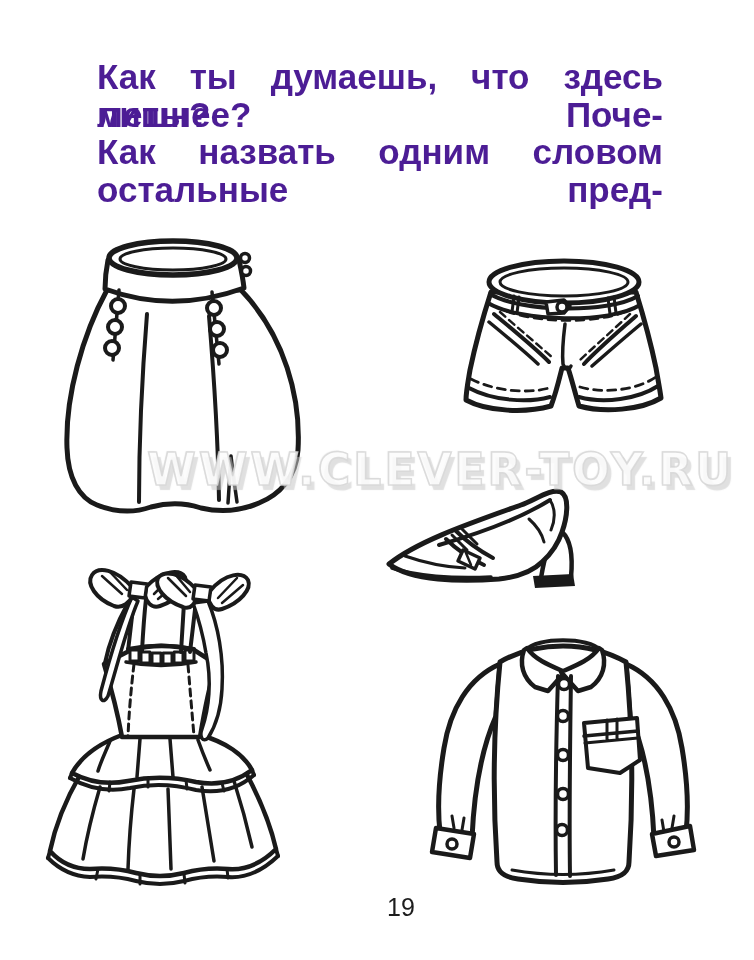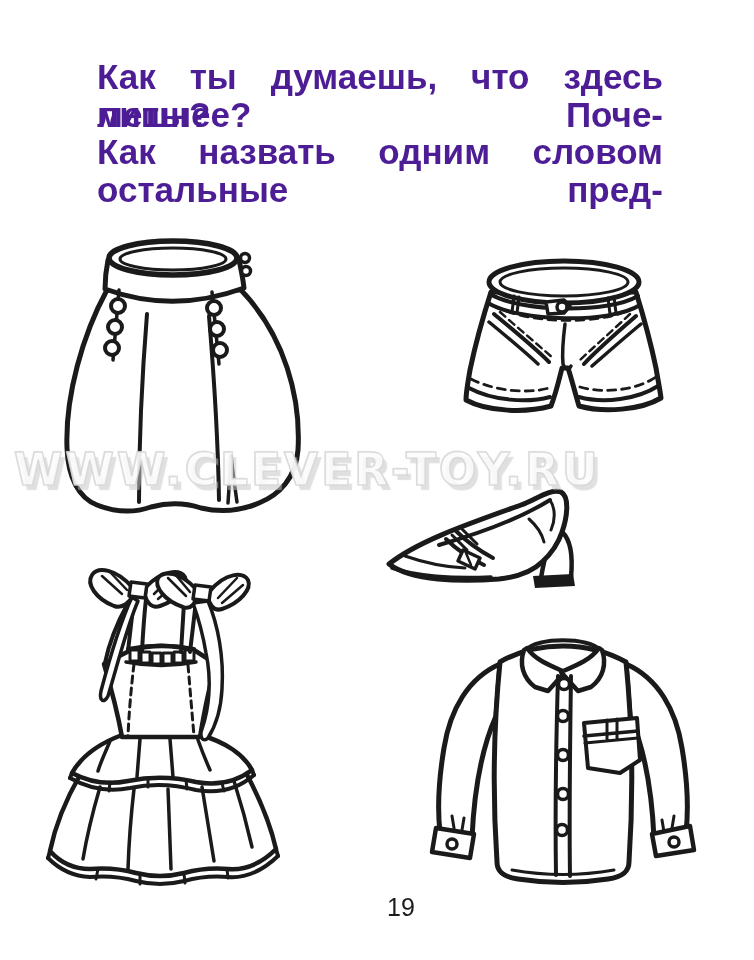--- a/index.html
+++ b/index.html
@@ -10,21 +10,21 @@
   }
   .task{
     position:absolute;left:97px;top:58px;width:566px;
     font-size:35px;font-weight:700;color:#4c1d95;
   }
   .task .line{height:37.5px;line-height:37.5px;white-space:nowrap;}
   .task .line.just{white-space:normal;text-align:justify;text-align-last:justify;}
   .fig{position:absolute;}
   .fig svg{display:block;width:100%;height:100%;}
   .watermark{
-    position:absolute;left:14px;top:444px;width:720px;text-align:left;
+    position:absolute;left:14px;top:444px;width:720px;text-align:right;
     font-family:"DejaVu Sans",sans-serif;font-weight:bold;font-size:44px;
     letter-spacing:3px;color:rgba(255,255,255,0.82);
     -webkit-text-stroke:1.5px rgba(214,214,214,0.85);
     text-shadow:4px 5px 1px rgba(198,198,198,0.55), -1px -1px 1px rgba(225,225,225,0.6);
     z-index:6;pointer-events:none;
   }
   .pagenum{
     position:absolute;left:0;top:893px;width:754px;text-align:center;
     font-size:25px;font-weight:400;color:#1c1c1c;margin-left:24px;
   }

